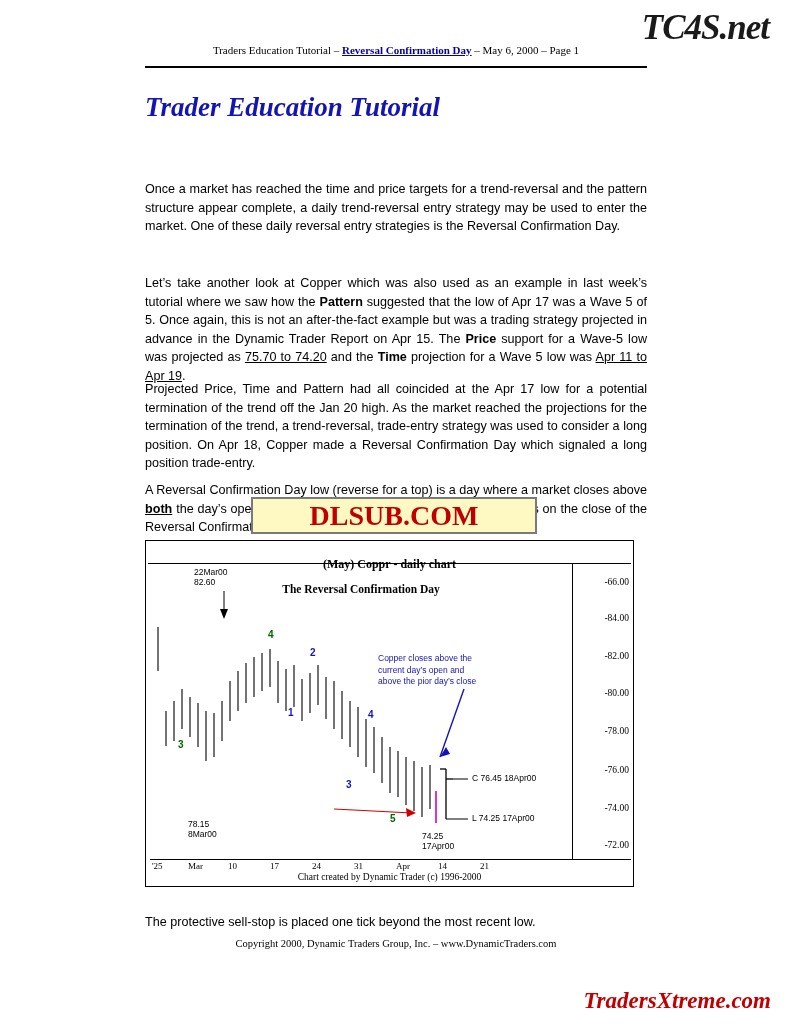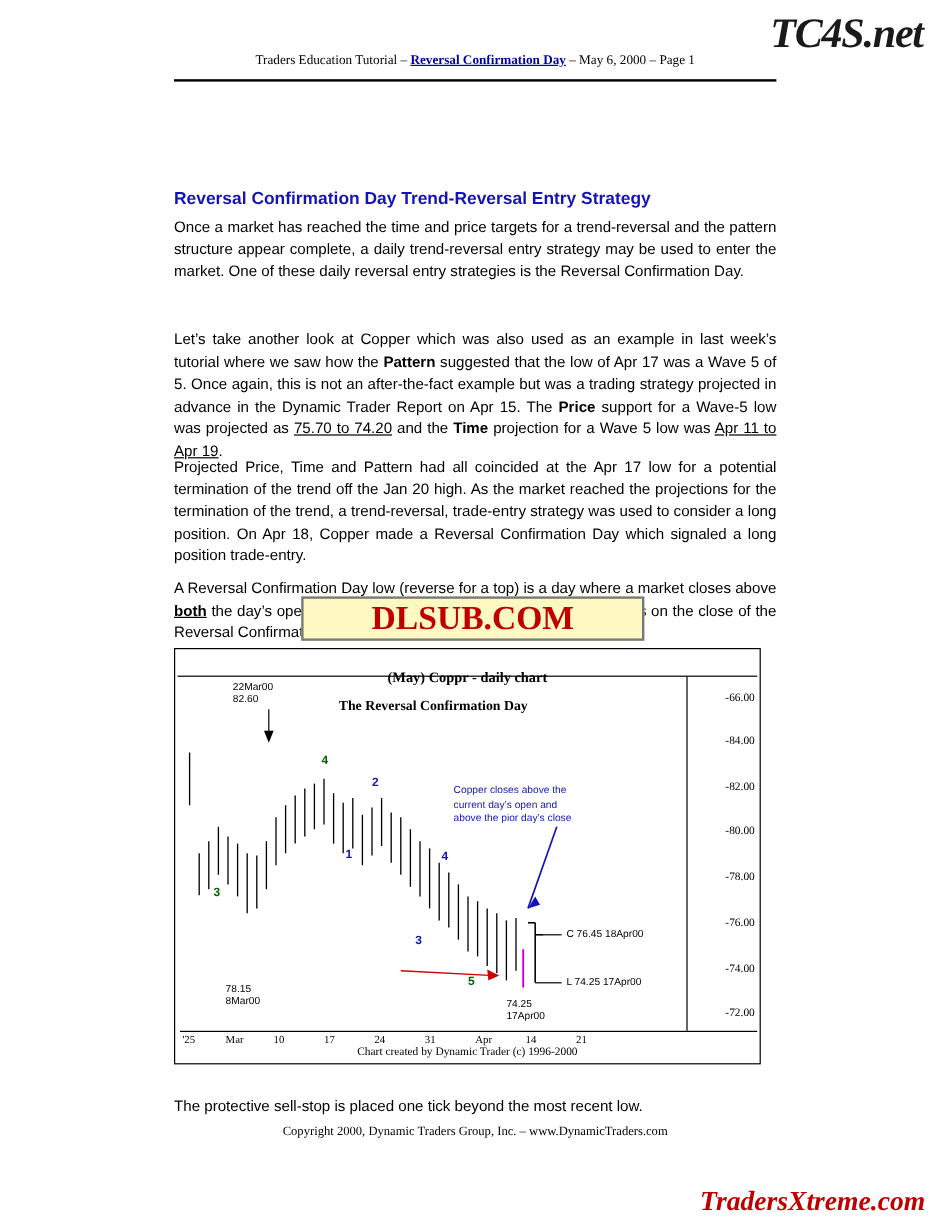--- a/index.html
+++ b/index.html
@@ -131,22 +131,22 @@
 
 <div class="page">
 
   <div class="tc4s">TC4S.net</div>
 
   <div class="runhead">
     <span>Traders Education Tutorial – </span><span class="b u">Reversal Confirmation Day</span><span> – May 6, 2000 – Page 1</span>
   </div>
   <div class="headrule"></div>
 
-
-  <div class="sectiontitle">Reversal Confirmation Day Trend-Reversal Entry Strategy</div>
+  <div class="maintitle">Trader Education Tutorial</div>
+
 
   <div class="body-col p1">Once a market has reached the time and price targets for a trend-reversal and the pattern structure appear complete, a daily trend-reversal entry strategy may be used to enter the market. One of these daily reversal entry strategies is the Reversal Confirmation Day.</div>
 
   <div class="body-col p2">
     <span>Let’s take another look at Copper which was also used as an example in last week’s tutorial where we saw how the </span><span class="b">Pattern</span><span> suggested that the low of Apr 17 was a Wave 5 of 5. Once again, this is not an after-the-fact example but was a trading strategy projected in advance in the Dynamic Trader Report on Apr 15. The </span><span class="b">Price</span><span> support for a Wave-5 low was projected as </span><span class="u">75.70 to 74.20</span><span> and the </span><span class="b">Time</span><span> projection for a Wave 5 low was </span><span class="u">Apr 11 to Apr 19</span><span>.</span>
   </div>
 
   <div class="body-col p3">Projected Price, Time and Pattern had all coincided at the Apr 17 low for a potential termination of the trend off the Jan 20 high. As the market reached the projections for the termination of the trend, a trend-reversal, trade-entry strategy was used to consider a long position. On Apr 18, Copper made a Reversal Confirmation Day which signaled a long position trade-entry.</div>
 
   <div class="body-col p4">

